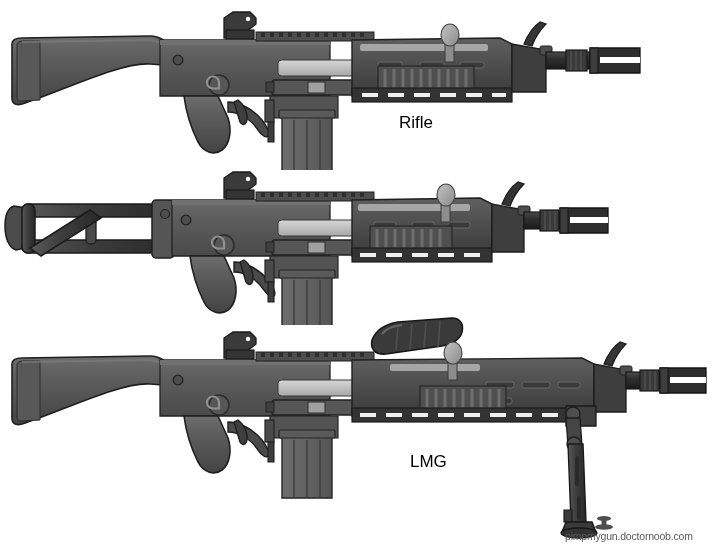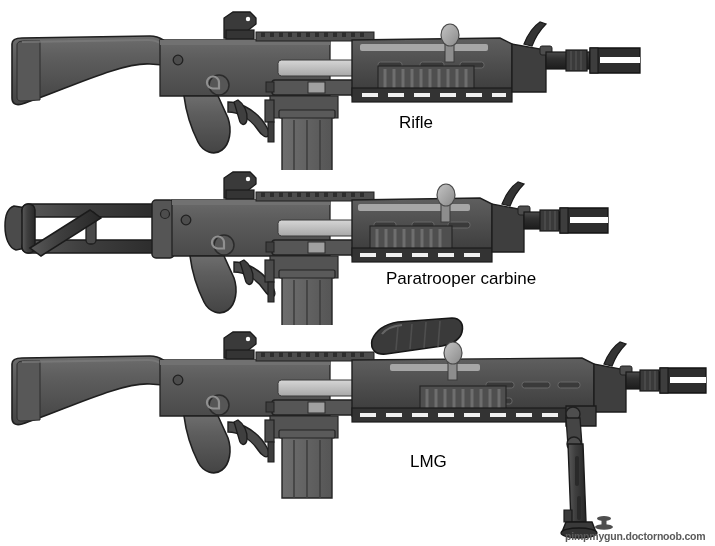--- a/index.html
+++ b/index.html
@@ -4,21 +4,21 @@
 <style>
   html,body{margin:0;padding:0;background:#ffffff;}
   body{width:715px;height:546px;position:relative;overflow:hidden;
        font-family:"Liberation Sans","DejaVu Sans",sans-serif;}
   #stage{position:absolute;left:0;top:0;width:715px;height:408px;background:#fff;text-align:right;}
   .label{position:absolute;color:#000;font-size:17px;white-space:nowrap;}
   #lbl-rifle{left:399px;top:113px;}
   #lbl-para{left:386px;top:269px;}
   #lbl-lmg{left:410px;top:452px;}
   #watermark{position:absolute;left:565px;top:530px;font-size:10.5px;
-             font-weight:bold;color:#5a5a5a;letter-spacing:-0.2px;white-space:nowrap;}
+             font-weight:normal;color:#5a5a5a;letter-spacing:-0.2px;white-space:nowrap;}
   #wm-icon{position:absolute;left:592px;top:515px;width:24px;height:16px;}
   svg{display:block;}
   .gun{position:absolute;}
 </style>
 </head>
 <body>
 
 <div id="stage">
 
   <svg width="0" height="0" style="position:absolute">
@@ -529,21 +529,20 @@
 
       <path d="M564,200 L572,200 L572,212 L564,212 Z" fill="#3a3a3a" stroke="#1a1a1a" stroke-width="1.2"></path>
 
       <path d="M566,212 L592,212 L596,222 L562,222 Z" fill="#3a3a3a" stroke="#181818" stroke-width="1.4"></path>
       <ellipse cx="579" cy="223" rx="18" ry="5" fill="#323232" stroke="#171717" stroke-width="1.3"></ellipse>
     </g>
   </svg>
   </div>
 
   <div class="label" id="lbl-rifle">Rifle</div>
-  <div class="label" id="lbl-para">Paratrooper carbine</div>
   <div class="label" id="lbl-lmg">LMG</div>
 
   <svg id="wm-icon" viewBox="0 0 24 16">
     <ellipse cx="12" cy="3.5" rx="7" ry="2.6" fill="#4e4e4e"></ellipse>
     <rect x="9.5" y="3.5" width="5" height="7" fill="#4e4e4e"></rect>
     <ellipse cx="12" cy="12" rx="9" ry="2.8" fill="#4e4e4e"></ellipse>
   </svg>
   <div id="watermark">pimpmygun.doctornoob.com</div>
 
 </div>

